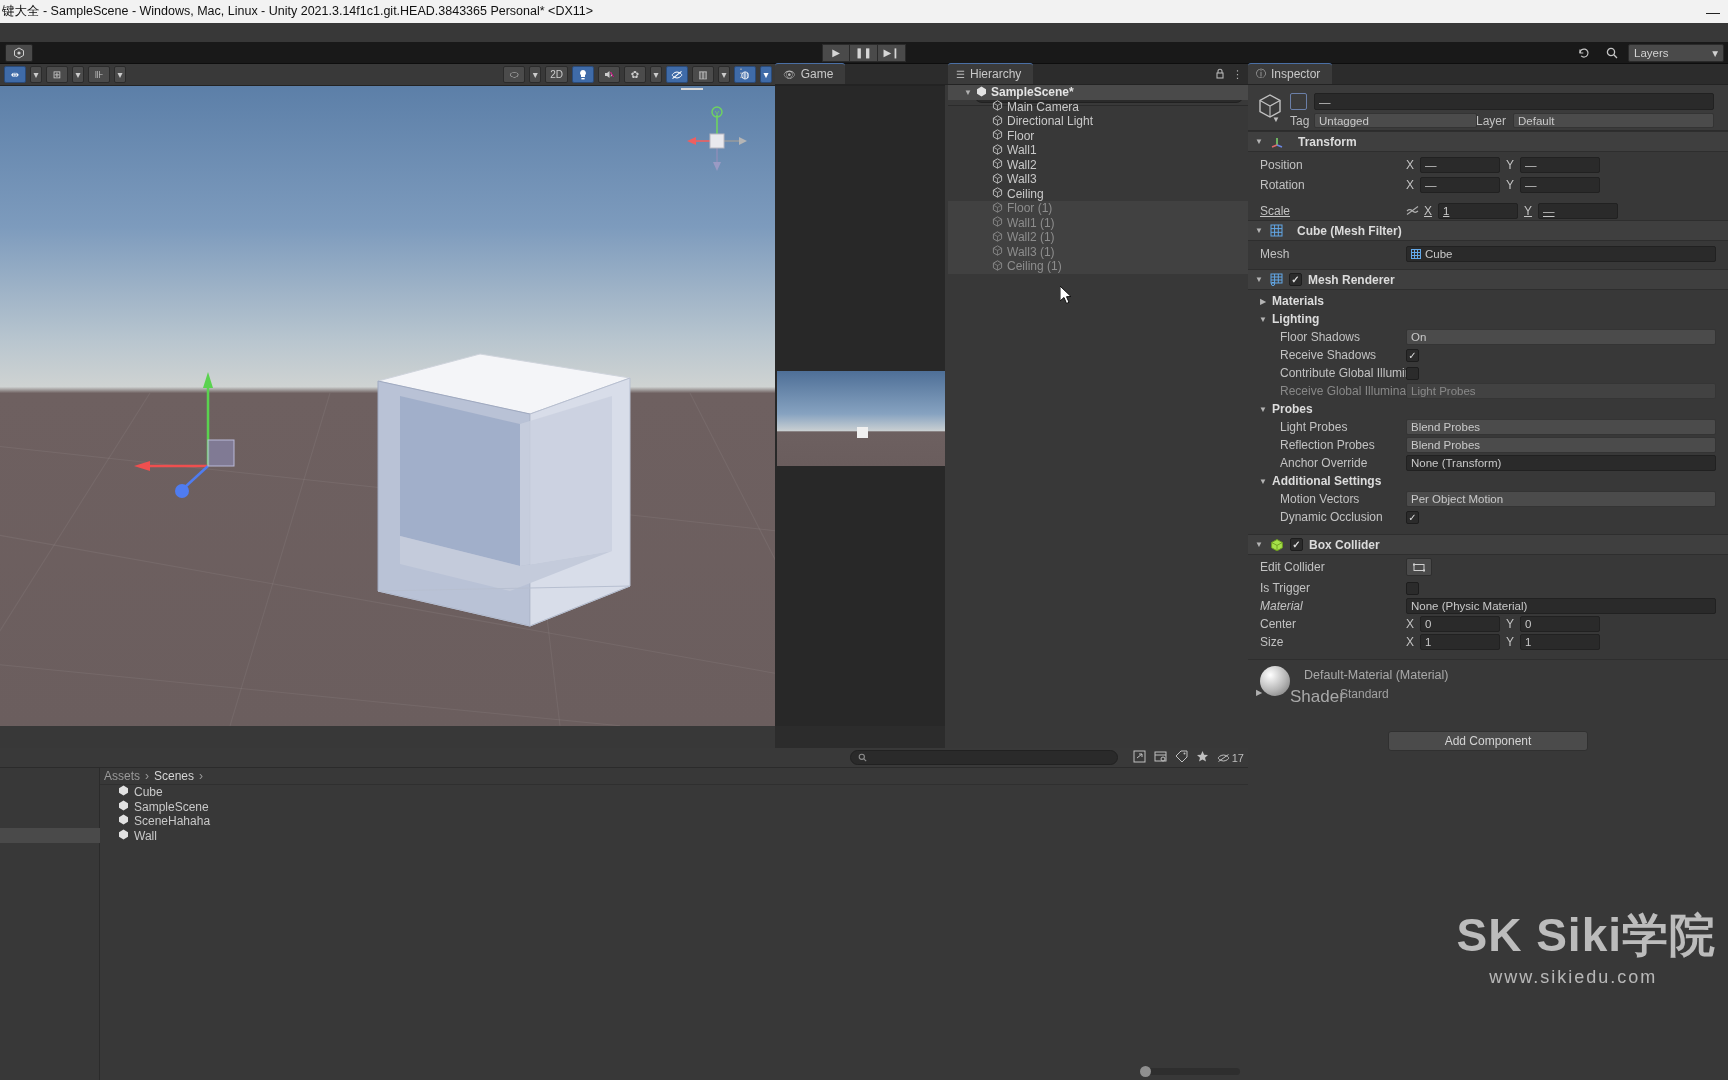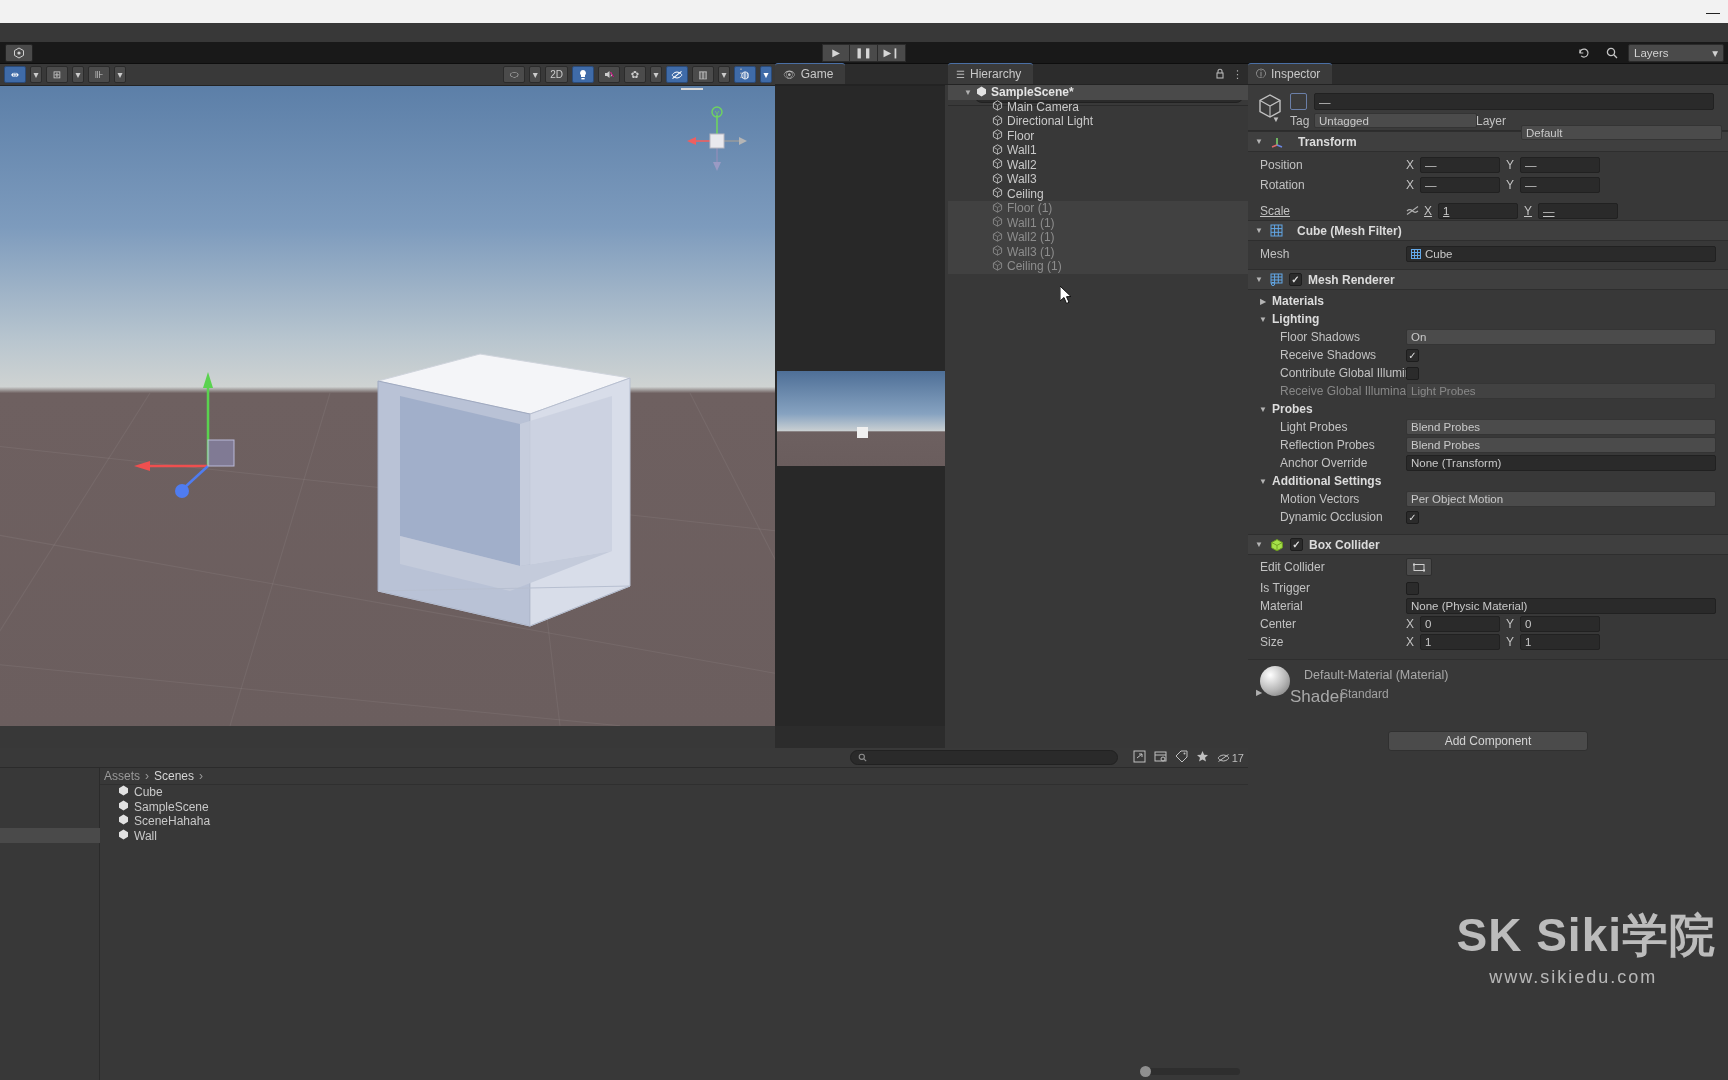--- a/index.html
+++ b/index.html
@@ -198,20 +198,21 @@
   .wm .url{ font-size:18px; color:#e8e8e8; letter-spacing:2px; }
 
   .cursor{ position:absolute; left:1060px; top:286px; width:14px; height:20px; }
 </style>
 </head>
 <body>
 
 <div class="app">
 
   <div class="titlebar">
+    <span class="ttl">键大全 - SampleScene - Windows, Mac, Linux - Unity 2021.3.14f1c1.git.HEAD.3843365 Personal* &lt;DX11&gt;</span>
     <span class="win-min">—</span>
   </div>
 
 
   <div class="toolbar">
     <div class="tb-btn">
       <svg width="12" height="12" viewBox="0 0 12 12">
           <path d="M6 1 L10.5 3.6 L10.5 8.4 L6 11 L1.5 8.4 L1.5 3.6 Z" fill="none" stroke="#d0d0d0" stroke-width="1"></path>
           <circle cx="6" cy="6" r="1.6" fill="#d0d0d0"></circle>
         </svg>
@@ -512,21 +513,21 @@
       <span style="position:absolute; left:24px; top:30px; font-size:8px; color:#c0c0c0;">▼</span>
       <div style="position:absolute; left:42px; top:8px; width:17px; height:17px; background:#3b3b3b; border:1.5px solid #6b7fa8; border-radius:2px;"></div>
       <div class="field" style="position:absolute; left:66px; top:8px; width:400px; height:17px;">
         <span>—</span>
       </div>
       <span style="position:absolute; left:42px; top:29px; font-size:12px; color:#c2c2c2;">Tag</span>
       <div class="field flat" style="position:absolute; left:66px; top:28px; width:163px; height:15px;">
         <span>Untagged</span>
       </div>
       <span style="position:absolute; left:228px; top:29px; font-size:12px; color:#c2c2c2;">Layer</span>
-      <div class="field flat" style="position:absolute; left:265px; top:40px; width:201px; height:15px;margin-left:8px;">
+      <div class="field flat" style="position:absolute; left:265px; top:28px; width:201px; height:15px;">
         <span>Default</span>
       </div>
     </div>
 
     <div class="comp-header">
       <span class="foldout">▼</span>
       <svg width="14" height="14" viewBox="0 0 14 14">
         <line x1="7" y1="10" x2="7" y2="3" stroke="#7ad06a" stroke-width="1.6"></line>
         <line x1="7" y1="10" x2="2" y2="12" stroke="#e06a6a" stroke-width="1.6"></line>
         <line x1="7" y1="10" x2="12" y2="12" stroke="#6a86e0" stroke-width="1.6"></line>
@@ -697,21 +698,21 @@
             <rect x="0" y="1.5" width="2" height="2" fill="#d0d0d0"></rect>
             <rect x="10" y="7.5" width="2" height="2" fill="#d0d0d0"></rect>
           </svg>
       </div>
     </div>
     <div class="insp-row">
       <span class="lbl" style="width:158px; padding-left:12px;">Is Trigger</span>
       <span class="cbx"></span>
     </div>
     <div class="insp-row">
-      <span class="lbl" style="width:158px; padding-left:12px;">Material</span>
+      <span class="lbl" style="width:158px; padding-left:12px;font-style:italic;">Material</span>
       <div class="field" style="width:310px;">
         <span>None (Physic Material)</span>
       </div>
     </div>
     <div class="insp-row">
       <span class="lbl" style="width:158px; padding-left:12px;">Center</span>
       <span class="lbl" style="width:14px;">X</span>
       <div class="field" style="width:80px;">
           <span>0</span>
         </div>

